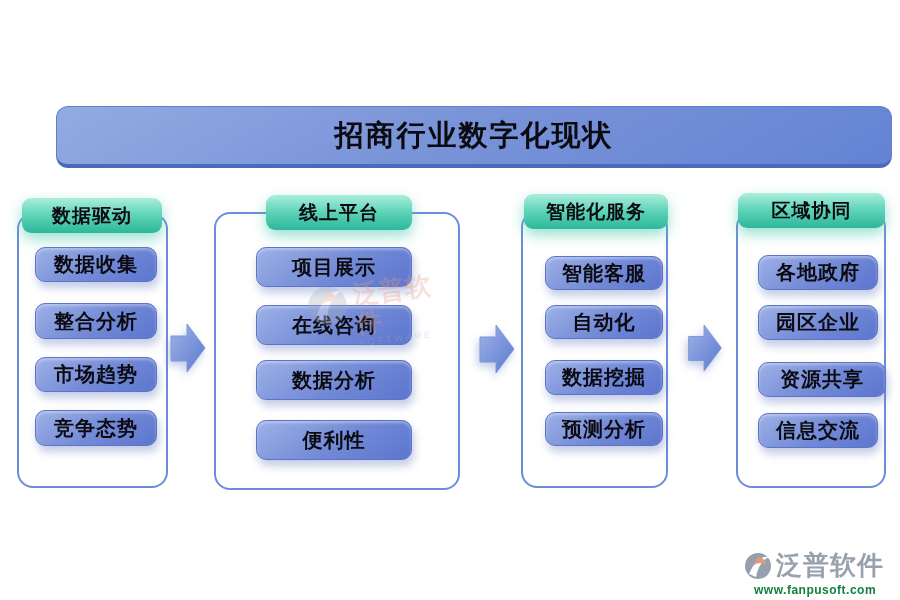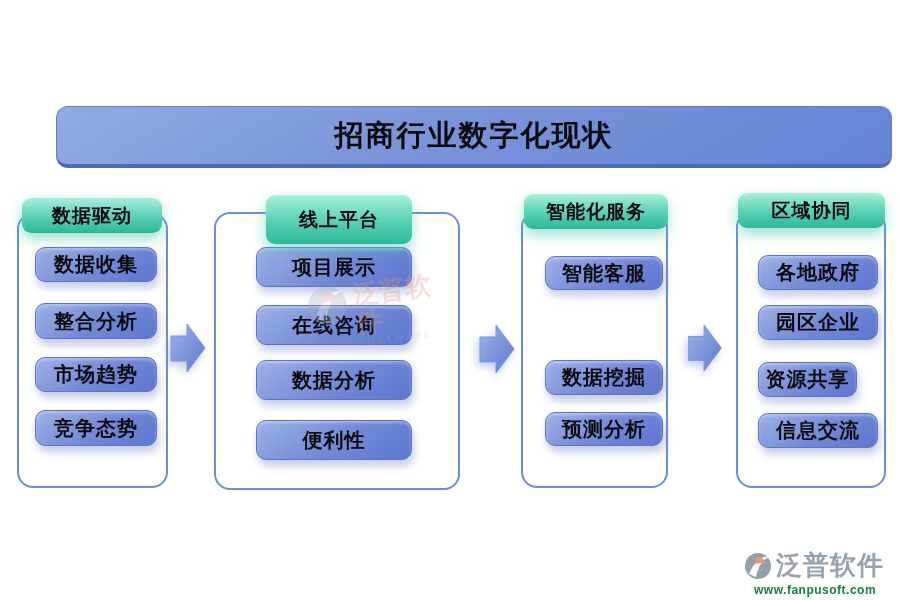--- a/index.html
+++ b/index.html
@@ -82,21 +82,21 @@
   <div class="pill" style="left:35px;top:247px;width:122px;height:35px">数据收集</div>
   <div class="pill" style="left:35px;top:303px;width:122px;height:36px">整合分析</div>
   <div class="pill" style="left:35px;top:357px;width:122px;height:35px">市场趋势</div>
   <div class="pill" style="left:35px;top:410px;width:122px;height:36px">竞争态势</div>
 
   <svg class="arrow" style="left:170px;top:322px" width="36" height="52" viewBox="0 0 36 52">
     <path d="M1 14 H17 V2 L35 26 L17 50 V39 H1 Z" fill="url(#agrad)" stroke="#7e97da" stroke-width="1"></path>
   </svg>
 
   <div class="col-box" style="left:214px;top:212px;width:246px;height:278px"></div>
-  <div class="col-header" style="left:266px;top:195px;width:146px;height:49px">线上平台</div>
+  <div class="col-header" style="left:266px;top:195px;width:146px;height:35px">线上平台</div>
   <div class="pill" style="left:256px;top:247px;width:156px;height:40px">项目展示</div>
   <div class="pill" style="left:256px;top:305px;width:156px;height:40px">在线咨询</div>
   <div class="pill" style="left:256px;top:360px;width:156px;height:40px">数据分析</div>
   <div class="pill" style="left:256px;top:420px;width:156px;height:40px">便利性</div>
 
   <div class="wm">
     <svg width="42" height="42" viewBox="0 0 28 28">
       <circle cx="14" cy="14" r="13" fill="#9fb0c0"></circle>
       <path d="M5 22 Q13 3 25 5 Q15 9 12 25 Z" fill="#ffffff"></path>
       <path d="M13 5 Q21 5 22 13 Q16 9 10 13 Z" fill="#e8a287"></path>
@@ -107,32 +107,33 @@
     </div>
   </div>
 
   <svg class="arrow" style="left:478px;top:323px" width="38" height="52" viewBox="0 0 36 52">
     <path d="M1 14 H17 V2 L35 26 L17 50 V39 H1 Z" fill="url(#agrad)" stroke="#7e97da" stroke-width="1"></path>
   </svg>
 
   <div class="col-box" style="left:521px;top:211px;width:147px;height:277px"></div>
   <div class="col-header" style="left:524px;top:194px;width:144px;height:35px">智能化服务</div>
   <div class="pill" style="left:545px;top:256px;width:118px;height:34px">智能客服</div>
+  <div class="pill" style="left:545px;top:305px;width:118px;height:34px">自动化</div>
   <div class="pill" style="left:545px;top:360px;width:118px;height:35px">数据挖掘</div>
   <div class="pill" style="left:545px;top:412px;width:118px;height:34px">预测分析</div>
 
   <svg class="arrow" style="left:687px;top:323px" width="36" height="50" viewBox="0 0 36 52">
     <path d="M1 14 H17 V2 L35 26 L17 50 V39 H1 Z" fill="url(#agrad)" stroke="#7e97da" stroke-width="1"></path>
   </svg>
 
   <div class="col-box" style="left:736px;top:211px;width:150px;height:277px"></div>
   <div class="col-header" style="left:738px;top:193px;width:147px;height:35px">区域协同</div>
   <div class="pill" style="left:758px;top:255px;width:120px;height:35px">各地政府</div>
   <div class="pill" style="left:758px;top:305px;width:120px;height:35px">园区企业</div>
-  <div class="pill" style="left:758px;top:362px;width:99px;height:35px">资源共享</div>
+  <div class="pill" style="left:758px;top:362px;width:128px;height:35px">资源共享</div>
   <div class="pill" style="left:758px;top:413px;width:120px;height:35px">信息交流</div>
 
   <div class="footer-logo">
     <div class="footer-row">
       <svg width="28" height="28" viewBox="0 0 28 28">
         <circle cx="14" cy="14" r="13" fill="#94a0ad"></circle>
         <path d="M5 22 Q13 3 25 5 Q15 9 12 25 Z" fill="#ffffff"></path>
         <path d="M13 5 Q21 5 22 13 Q16 9 10 13 Z" fill="#e2987b"></path>
       </svg>
       <span class="footer-brand">泛普软件</span>

